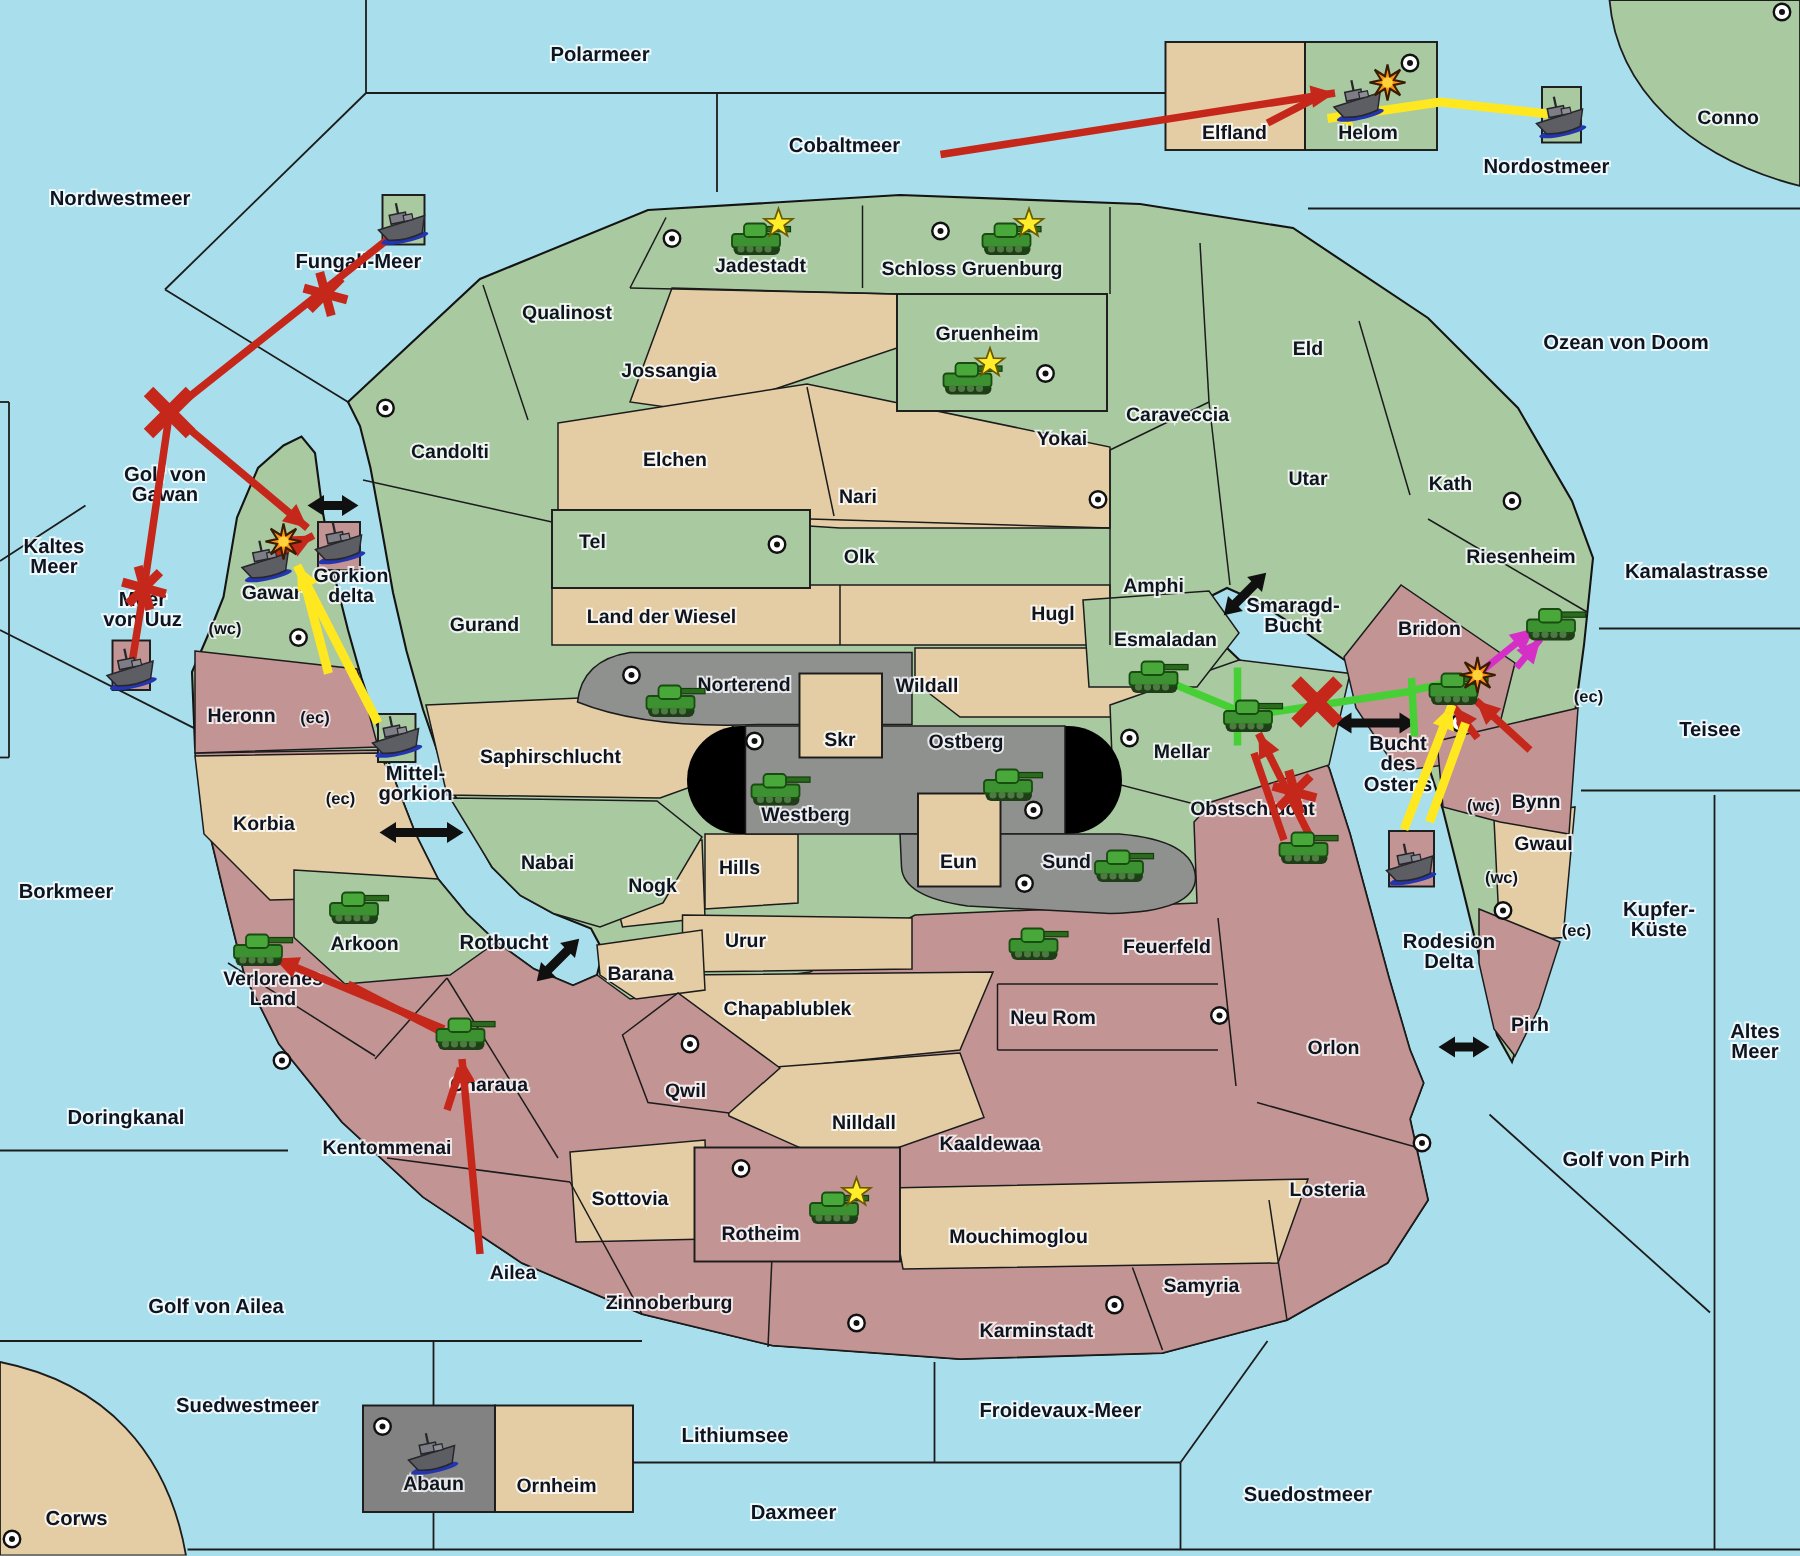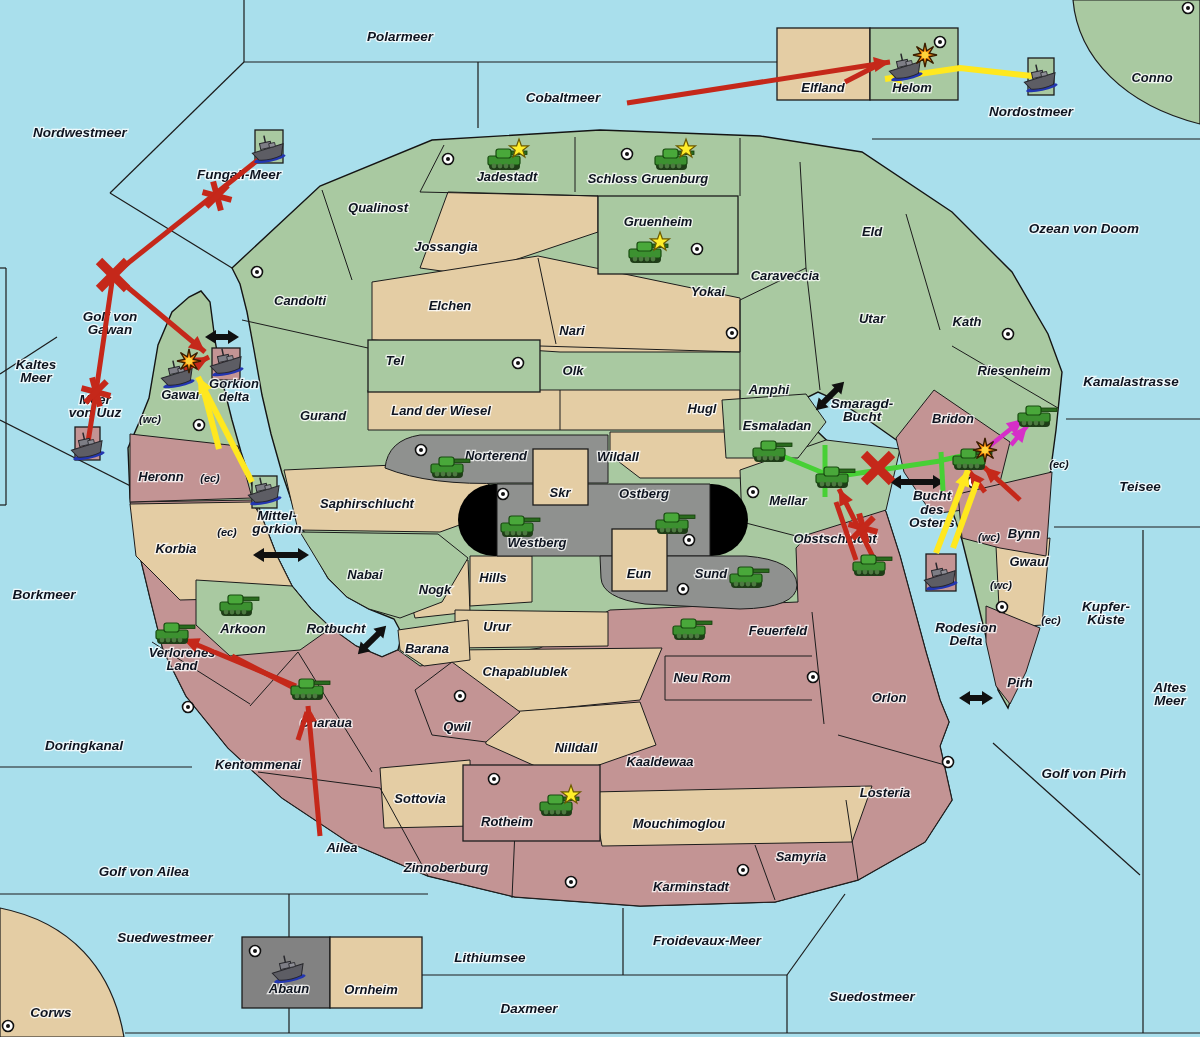--- a/index.html
+++ b/index.html
@@ -1,17 +1,17 @@
 <!DOCTYPE html>
 <html><head>
 <meta charset="utf-8">
 <style>
   html,body{margin:0;padding:0;background:#a9dfec;}
   #stage{position:relative;width:1200px;height:1037px;overflow:hidden;
-         font-family:"Liberation Sans",sans-serif;font-style:italic;}
+         font-family:"Liberation Sans",sans-serif;}
   svg{display:block}
   text{font-family:"Liberation Sans","DejaVu Sans",sans-serif;}
   .lbl{font-size:13px;font-weight:bold;fill:#0e1420;paint-order:stroke;
        stroke:rgba(255,255,255,.78);stroke-width:2.6px;text-anchor:middle;}
   .sea-lbl{font-size:13.5px;}
   .sm{font-size:11px;font-weight:bold;fill:#0e1420;paint-order:stroke;
       stroke:rgba(255,255,255,.7);stroke-width:2.2px;text-anchor:middle;}
 </style>
 </head>
 <body>

